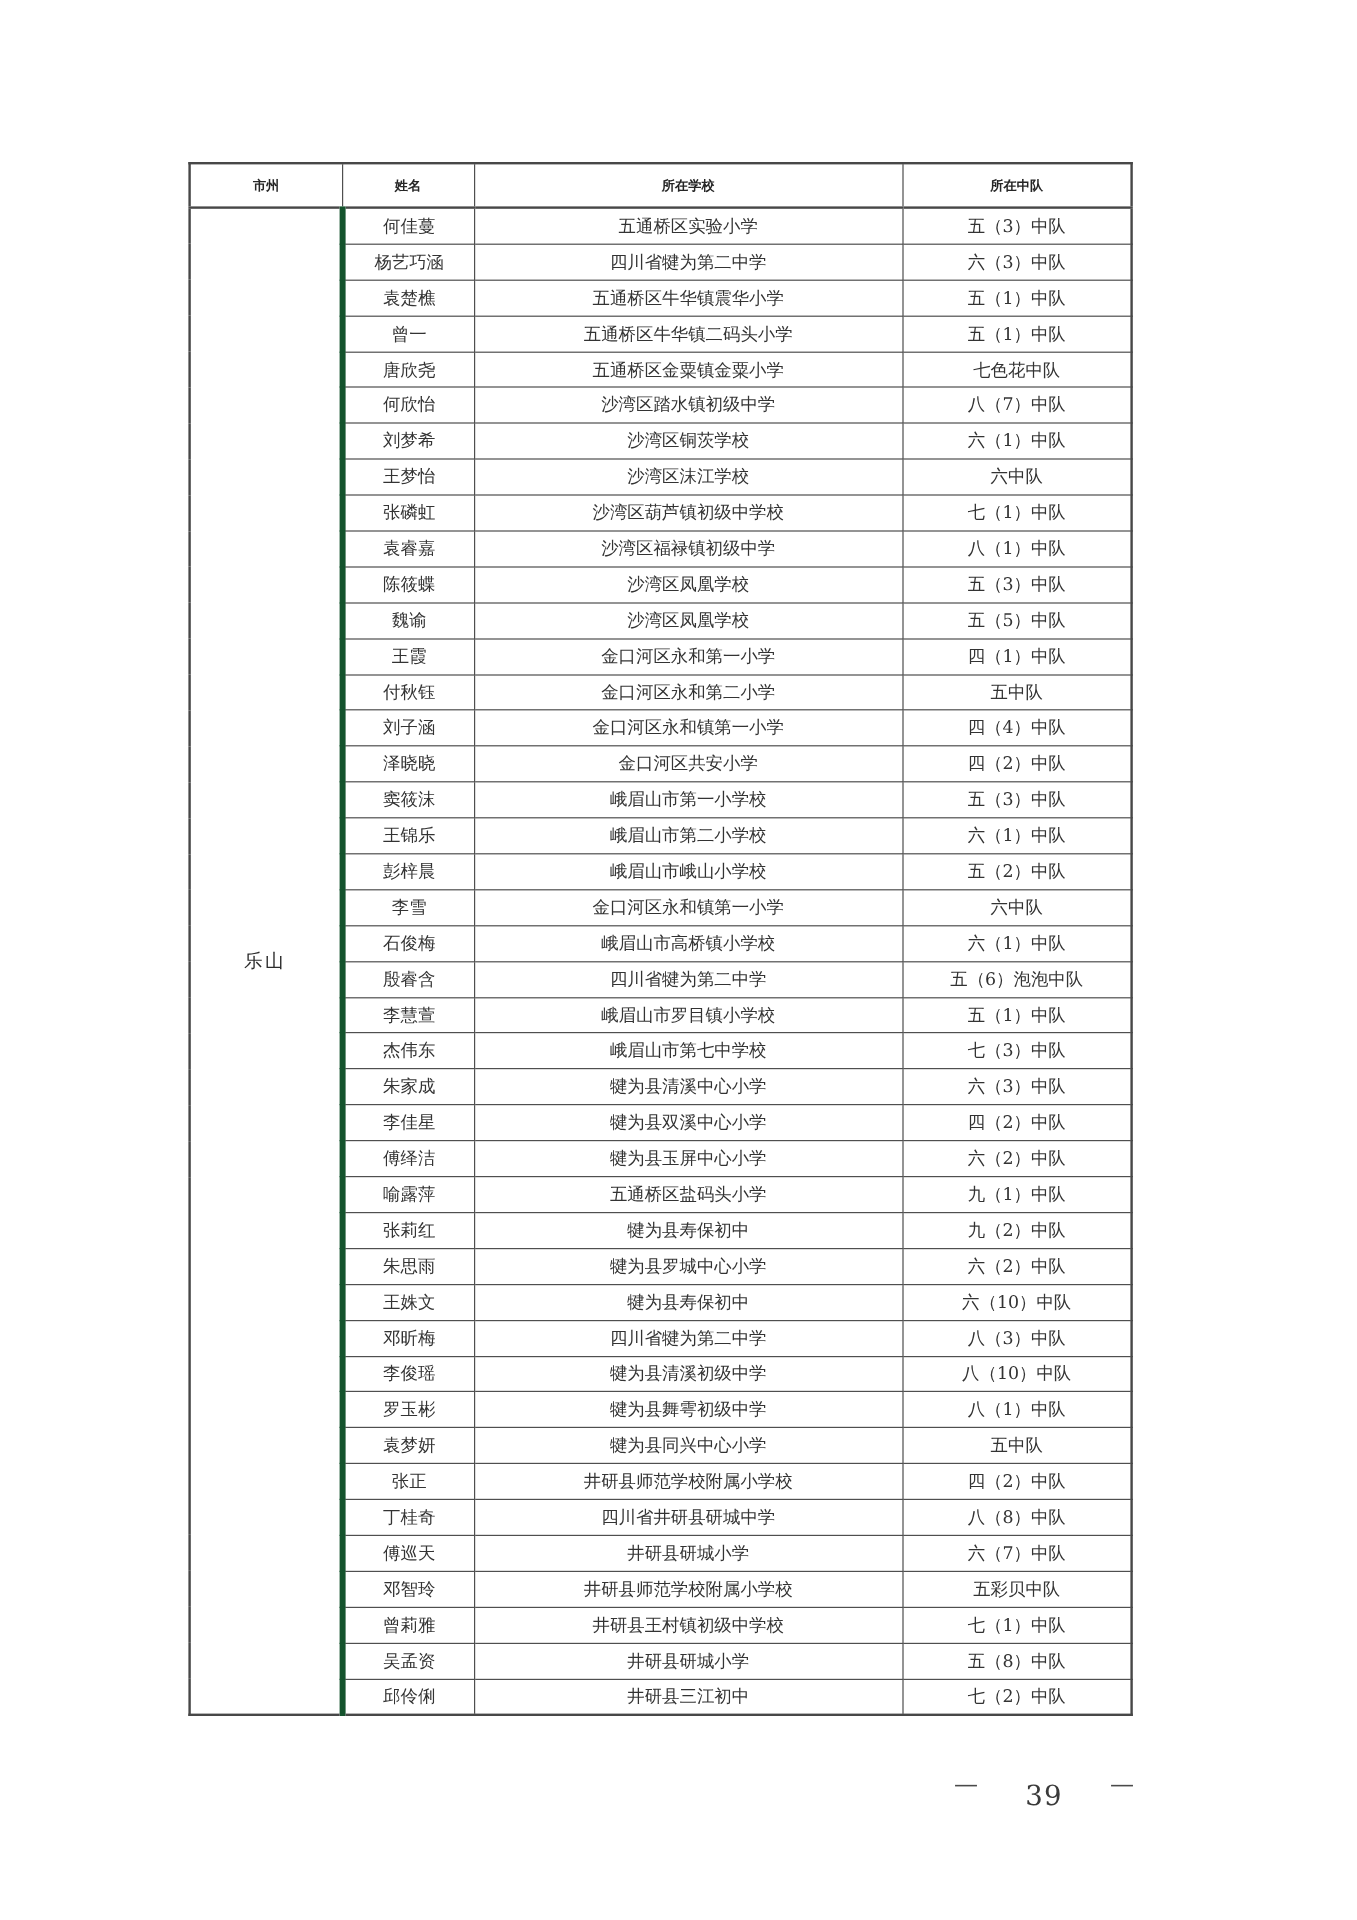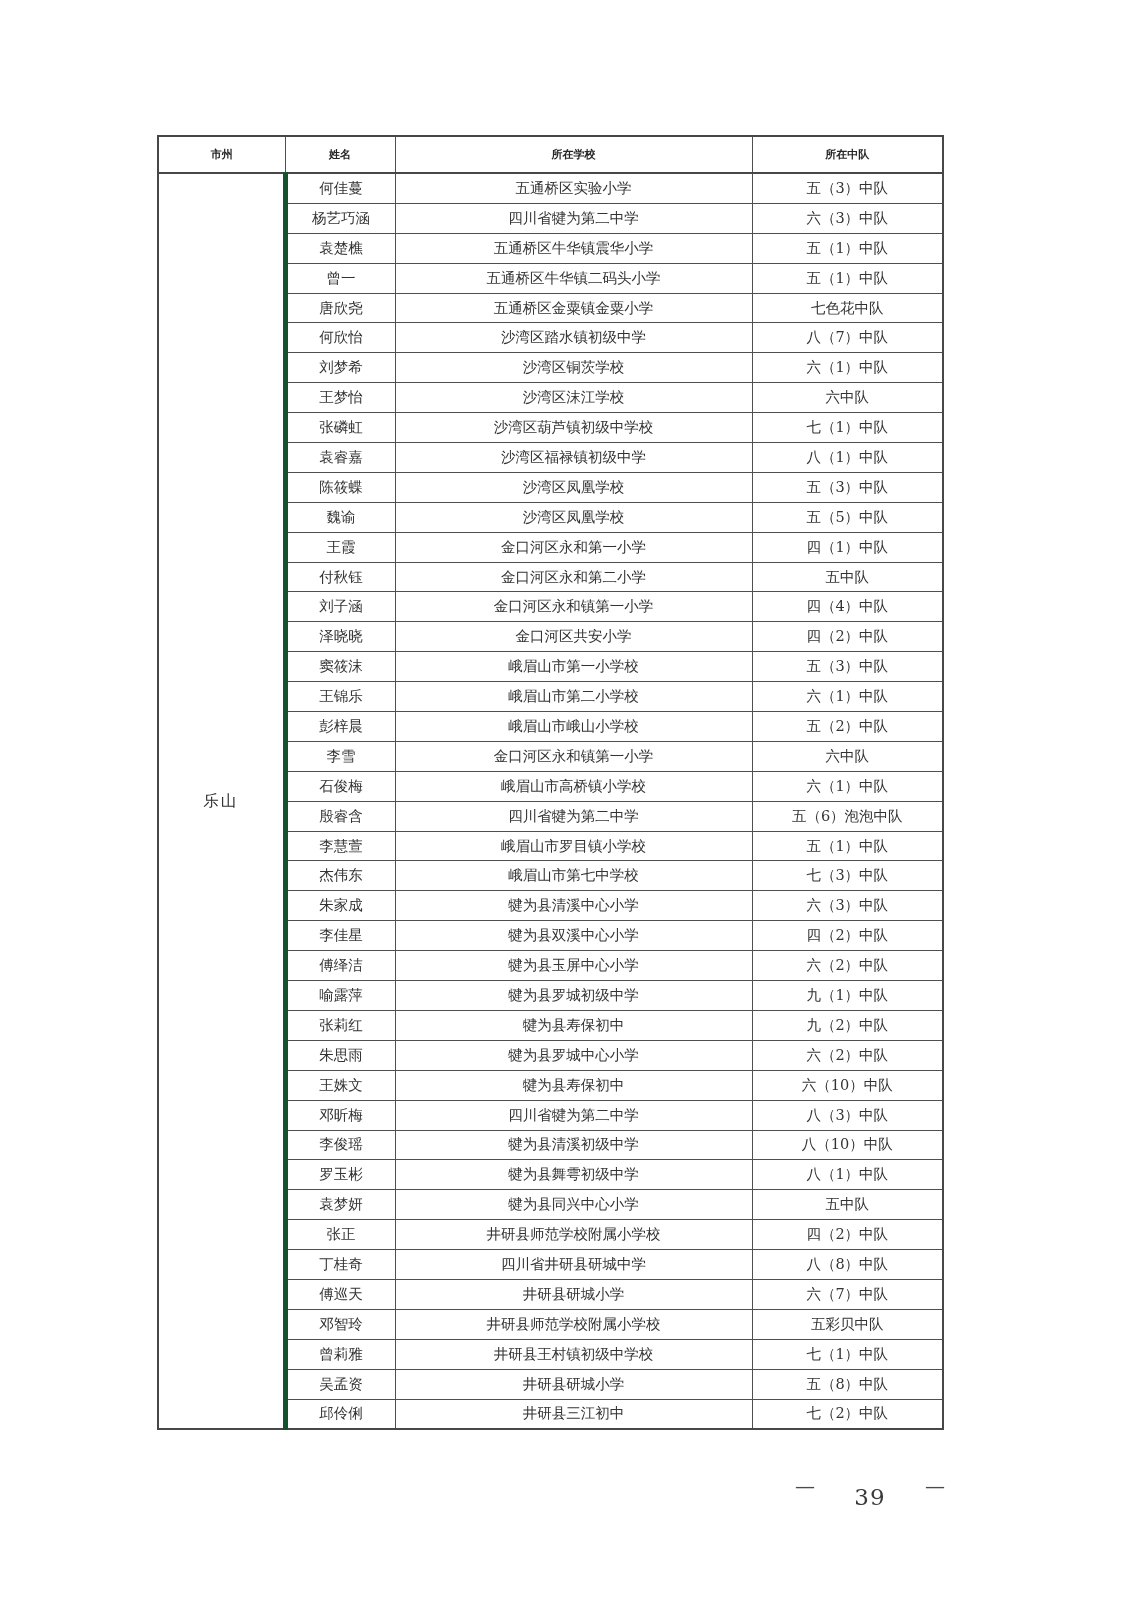--- a/index.html
+++ b/index.html
@@ -233,21 +233,21 @@
           <td>犍为县双溪中心小学</td>
           <td>四（2）中队</td>
         </tr>
         <tr>
           <td>傅绎洁</td>
           <td>犍为县玉屏中心小学</td>
           <td>六（2）中队</td>
         </tr>
         <tr>
           <td>喻露萍</td>
-          <td>犍为县罗城初级中学</td>
+          <td>五通桥区盐码头小学</td>
           <td>九（1）中队</td>
         </tr>
         <tr>
           <td>张莉红</td>
           <td>犍为县寿保初中</td>
           <td>九（2）中队</td>
         </tr>
         <tr>
           <td>朱思雨</td>
           <td>犍为县罗城中心小学</td>

